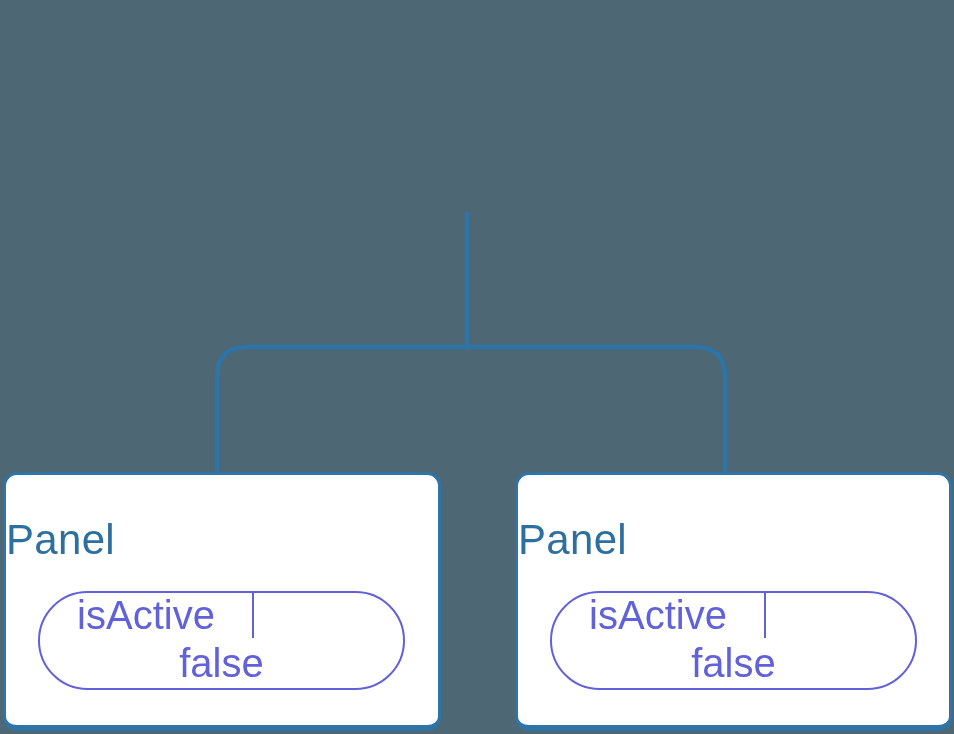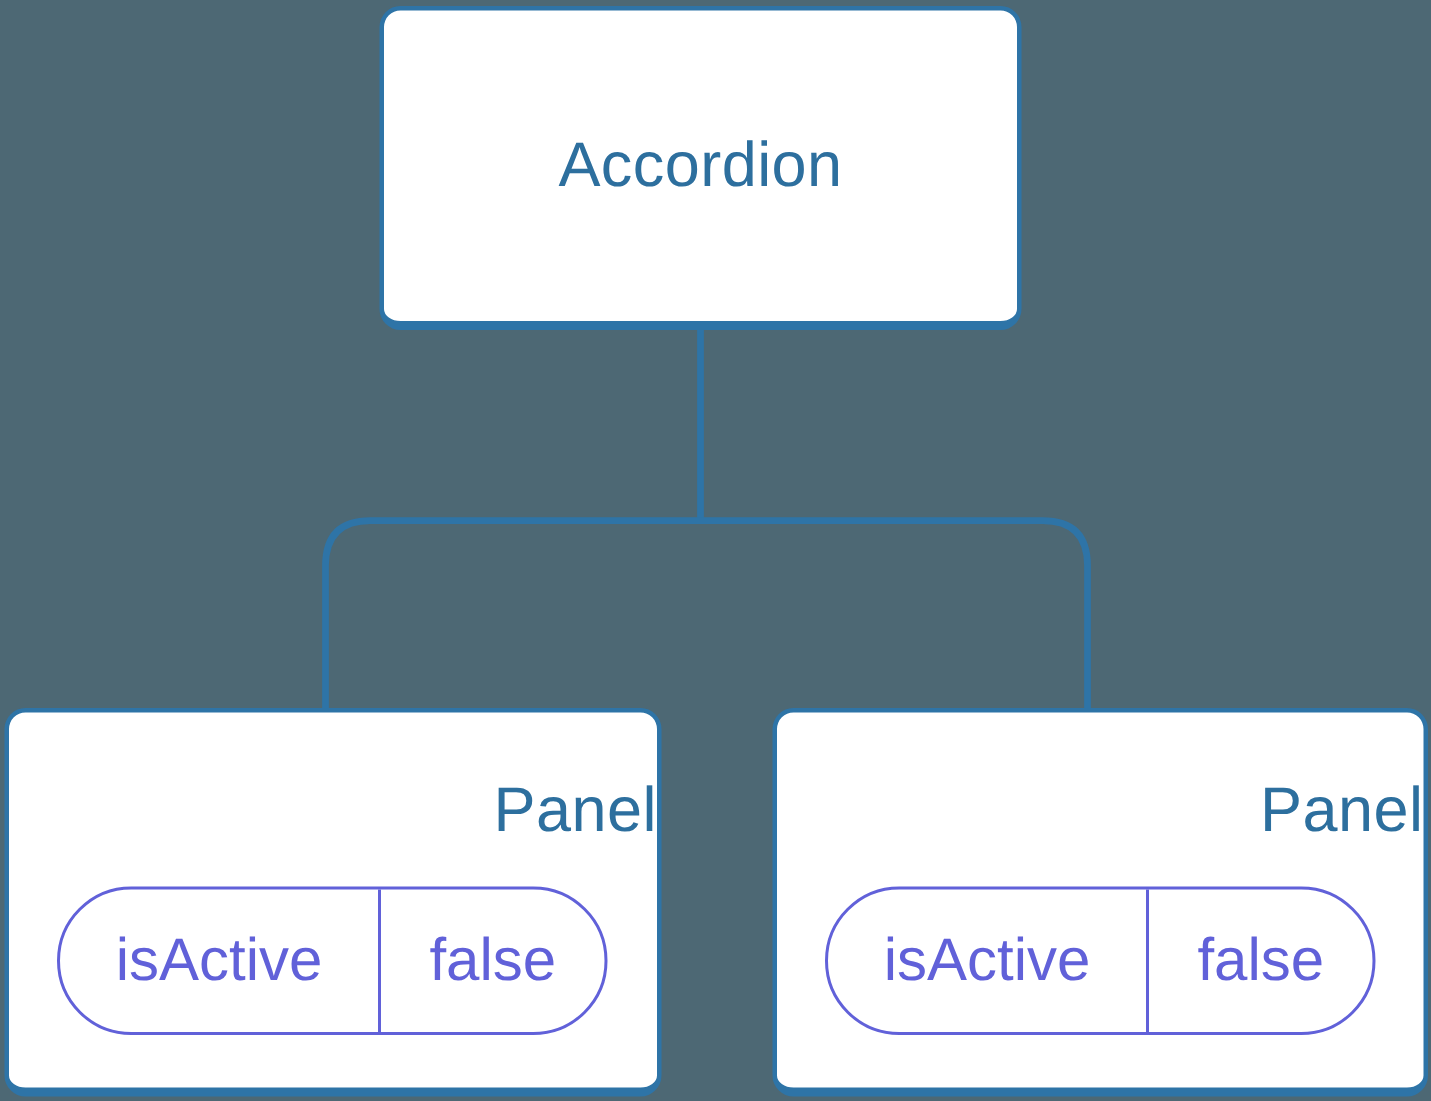--- a/index.html
+++ b/index.html
@@ -57,35 +57,36 @@
     width: 438px;
     height: 259px;
   }
   .panel-left  { left: 3px; }
   .panel-right { left: 515px; width: 437px; }
   .panel-title {
     position: absolute;
     top: 40px;
     left: 0;
     right: 0;
-    text-align: right;
+    text-align: left;
   }
   .state-pill {
     position: absolute;
     top: 116px;
     left: 32px;
     width: 367px;
     height: 99px;
     box-sizing: border-box;
     border: 2.5px solid var(--state-accent, #6161d9);
     border-radius: 60px;
     display: flex;
     color: var(--state-accent, #6161d9);
     font-size: 40px;
     background: transparent;
+    flex-direction: column;
   }
   .state-key {
     width: 214px;
     box-sizing: border-box;
     border-right: 2.5px solid var(--state-accent, #6161d9);
     display: flex;
     align-items: center;
     justify-content: center;
   }
   .state-value {
@@ -99,23 +100,20 @@
 </head>
 <body>
 
 <div class="canvas">
 
   <svg class="connector-svg" viewBox="0 0 954 734" xmlns="http://www.w3.org/2000/svg">
     <path d="M467,212 L467,349"></path>
     <path d="M217,478 L217,377 Q217,347 247,347 L695,347 Q725,347 725,377 L725,478"></path>
   </svg>
 
-  <div class="box root-box">
-    <span class="box-title">Accordion</span>
-  </div>
 
   <div class="box panel-box panel-left">
     <div class="box-title panel-title">Panel</div>
     <div class="state-pill">
       <div class="state-key">isActive</div>
       <div class="state-value">false</div>
     </div>
   </div>
 
   <div class="box panel-box panel-right">

